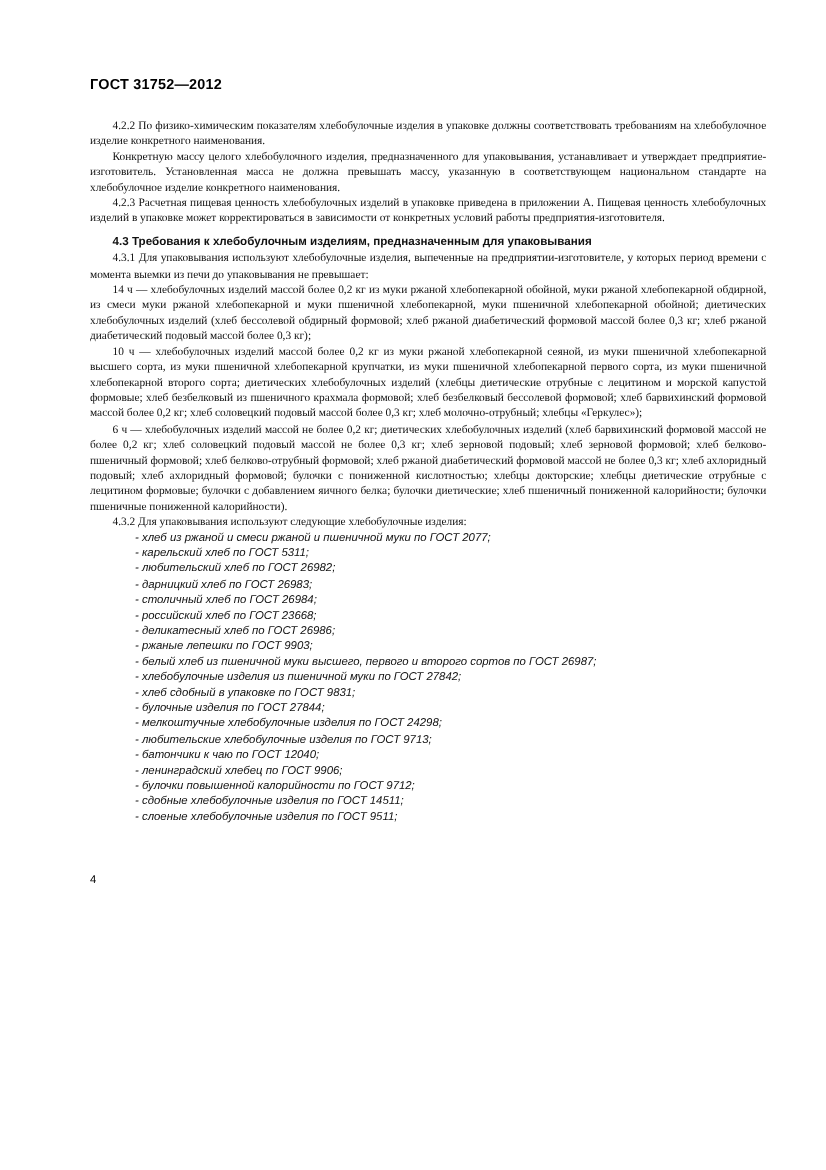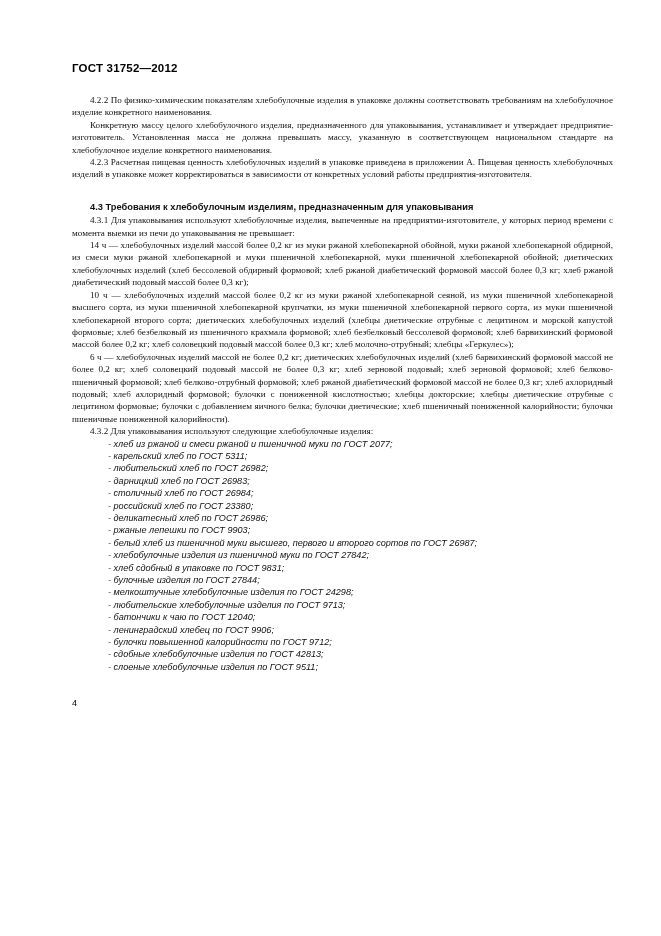--- a/index.html
+++ b/index.html
@@ -38,21 +38,21 @@
     margin: 0;
   }
   .indent {
     text-indent: 18px;
     font-family: Liberation Serif, serif;
   }
   .section-head {
     font-size: 9.3px;
     font-weight: bold;
     text-indent: 18px;
-    margin-top: 20px;
+    margin-top: 6px;
     margin-bottom: 1px;
   }
   .para {
     margin-bottom: 0px;
   }
   .list {
     margin: 0;
     padding: 0;
     list-style: none;
     font-style: italic;
@@ -90,33 +90,33 @@
     <p class="indent para">10 ч — хлебобулочных изделий массой более 0,2 кг из муки ржаной хлебопекарной сеяной, из муки пшеничной хлебопекарной высшего сорта, из муки пшеничной хлебопекарной крупчатки, из муки пшеничной хлебопекарной первого сорта, из муки пшеничной хлебопекарной второго сорта; диетических хлебобулочных изделий (хлебцы диетические отрубные с лецитином и морской капустой формовые; хлеб безбелковый из пшеничного крахмала формовой; хлеб безбелковый бессолевой формовой; хлеб барвихинский формовой массой более 0,2 кг; хлеб соловецкий подовый массой более 0,3 кг; хлеб молочно-отрубный; хлебцы «Геркулес»);</p>
     <p class="indent para">6 ч — хлебобулочных изделий массой не более 0,2 кг; диетических хлебобулочных изделий (хлеб барвихинский формовой массой не более 0,2 кг; хлеб соловецкий подовый массой не более 0,3 кг; хлеб зерновой подовый; хлеб зерновой формовой; хлеб белково-пшеничный формовой; хлеб белково-отрубный формовой; хлеб ржаной диабетический формовой массой не более 0,3 кг; хлеб ахлоридный подовый; хлеб ахлоридный формовой; булочки с пониженной кислотностью; хлебцы докторские; хлебцы диетические отрубные с лецитином формовые; булочки с добавлением яичного белка; булочки диетические; хлеб пшеничный пониженной калорийности; булочки пшеничные пониженной калорийности).</p>
     <p class="indent para">4.3.2  Для упаковывания используют следующие хлебобулочные изделия:</p>
 
     <ul class="list">
       <li>- хлеб из ржаной и смеси ржаной и пшеничной муки по ГОСТ 2077;</li>
       <li>- карельский хлеб по ГОСТ 5311;</li>
       <li>- любительский хлеб по ГОСТ 26982;</li>
       <li>- дарницкий хлеб по ГОСТ 26983;</li>
       <li>- столичный хлеб по ГОСТ 26984;</li>
-      <li>- российский хлеб по ГОСТ 23380;</li>
+      <li>- российский хлеб по ГОСТ 23668;</li>
       <li>- деликатесный хлеб по ГОСТ 26986;</li>
       <li>- ржаные лепешки по ГОСТ 9903;</li>
       <li>- белый хлеб из пшеничной муки высшего, первого и второго сортов по ГОСТ 26987;</li>
       <li>- хлебобулочные изделия из пшеничной муки по ГОСТ 27842;</li>
       <li>- хлеб сдобный в упаковке по ГОСТ 9831;</li>
       <li>- булочные изделия по ГОСТ 27844;</li>
       <li>- мелкоштучные хлебобулочные изделия по ГОСТ 24298;</li>
       <li>- любительские хлебобулочные изделия по ГОСТ 9713;</li>
       <li>- батончики к чаю по ГОСТ 12040;</li>
       <li>- ленинградский хлебец по ГОСТ 9906;</li>
       <li>- булочки повышенной калорийности по ГОСТ 9712;</li>
-      <li>- сдобные хлебобулочные изделия по ГОСТ 42813;</li>
+      <li>- сдобные хлебобулочные изделия по ГОСТ 14511;</li>
       <li>- слоеные хлебобулочные изделия по ГОСТ 9511;</li>
     </ul>
 
   </div>
 
   <div class="page-number">4</div>
 
 </div>
 
 </body></html>

